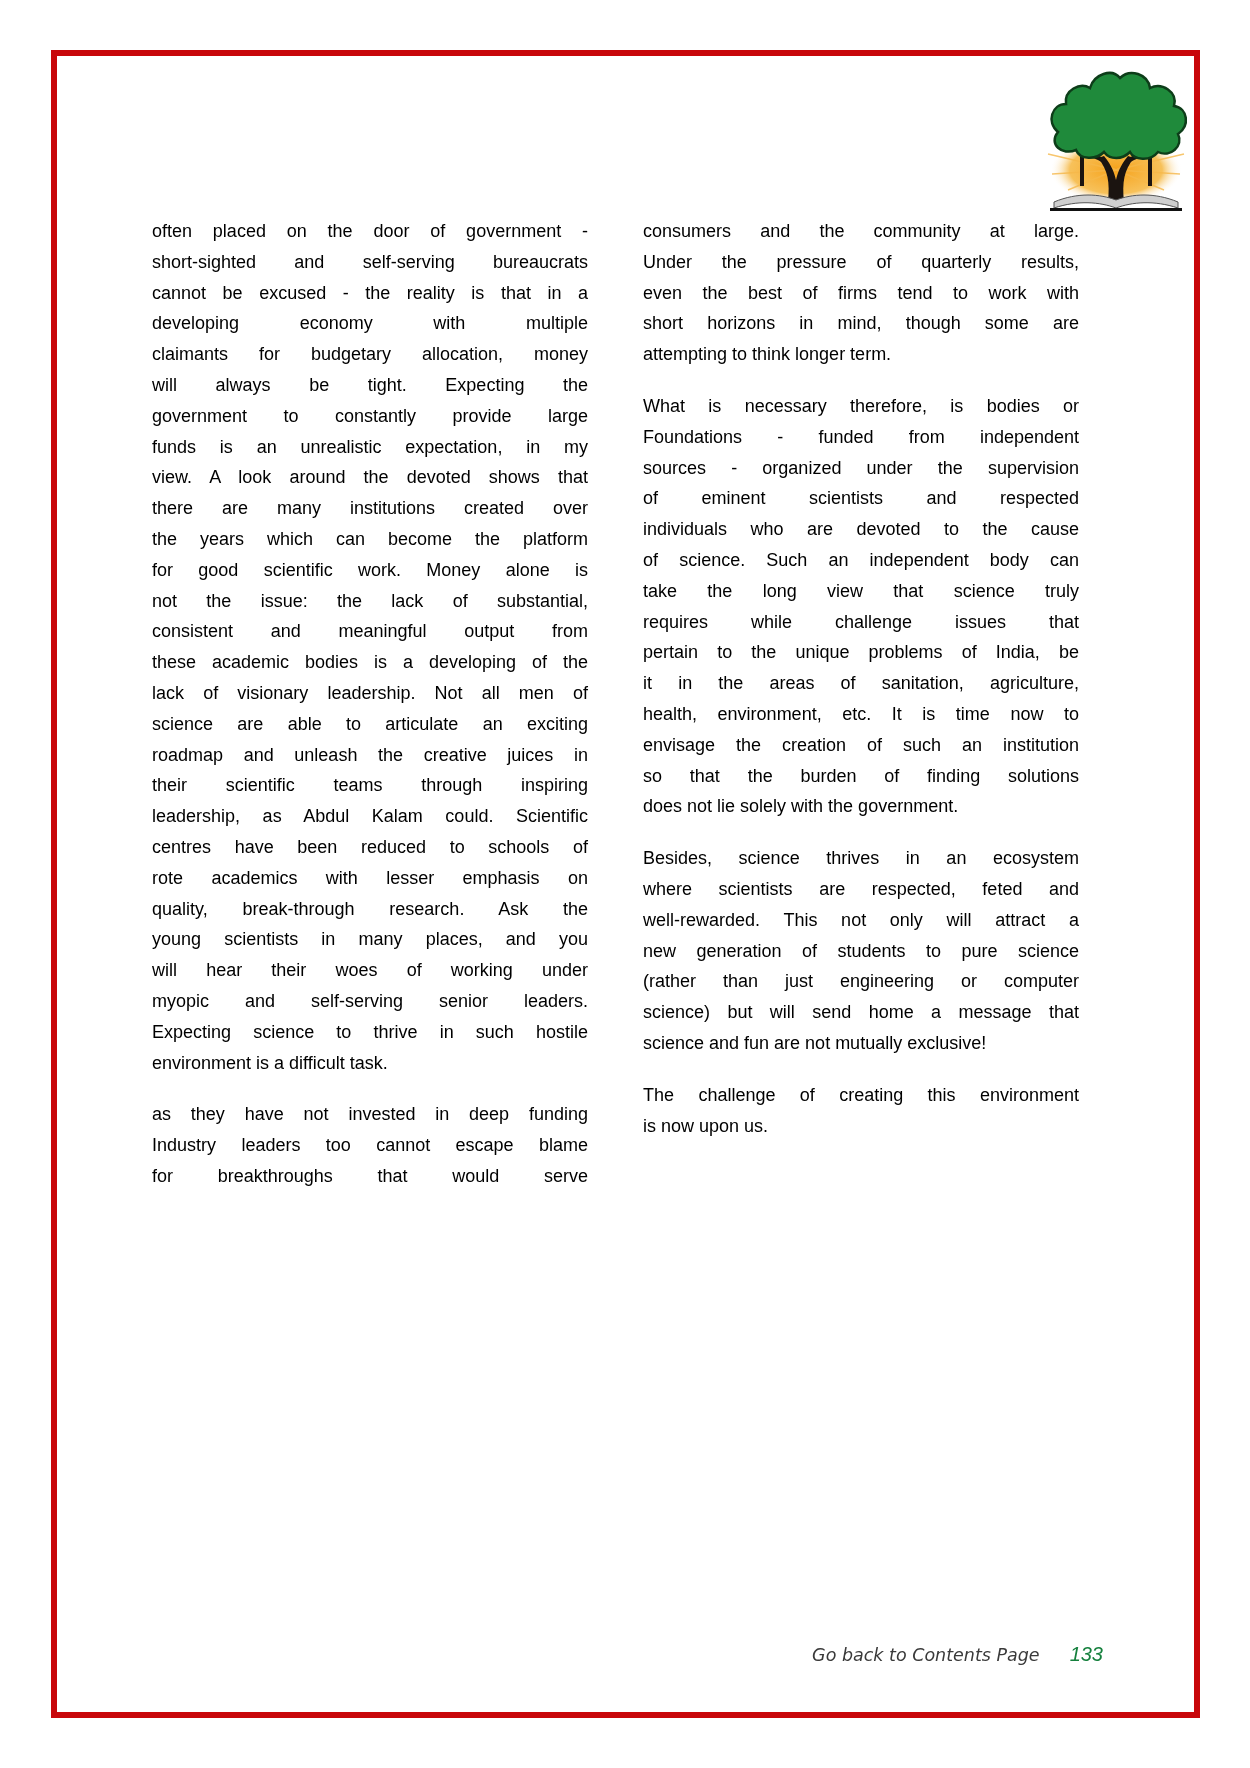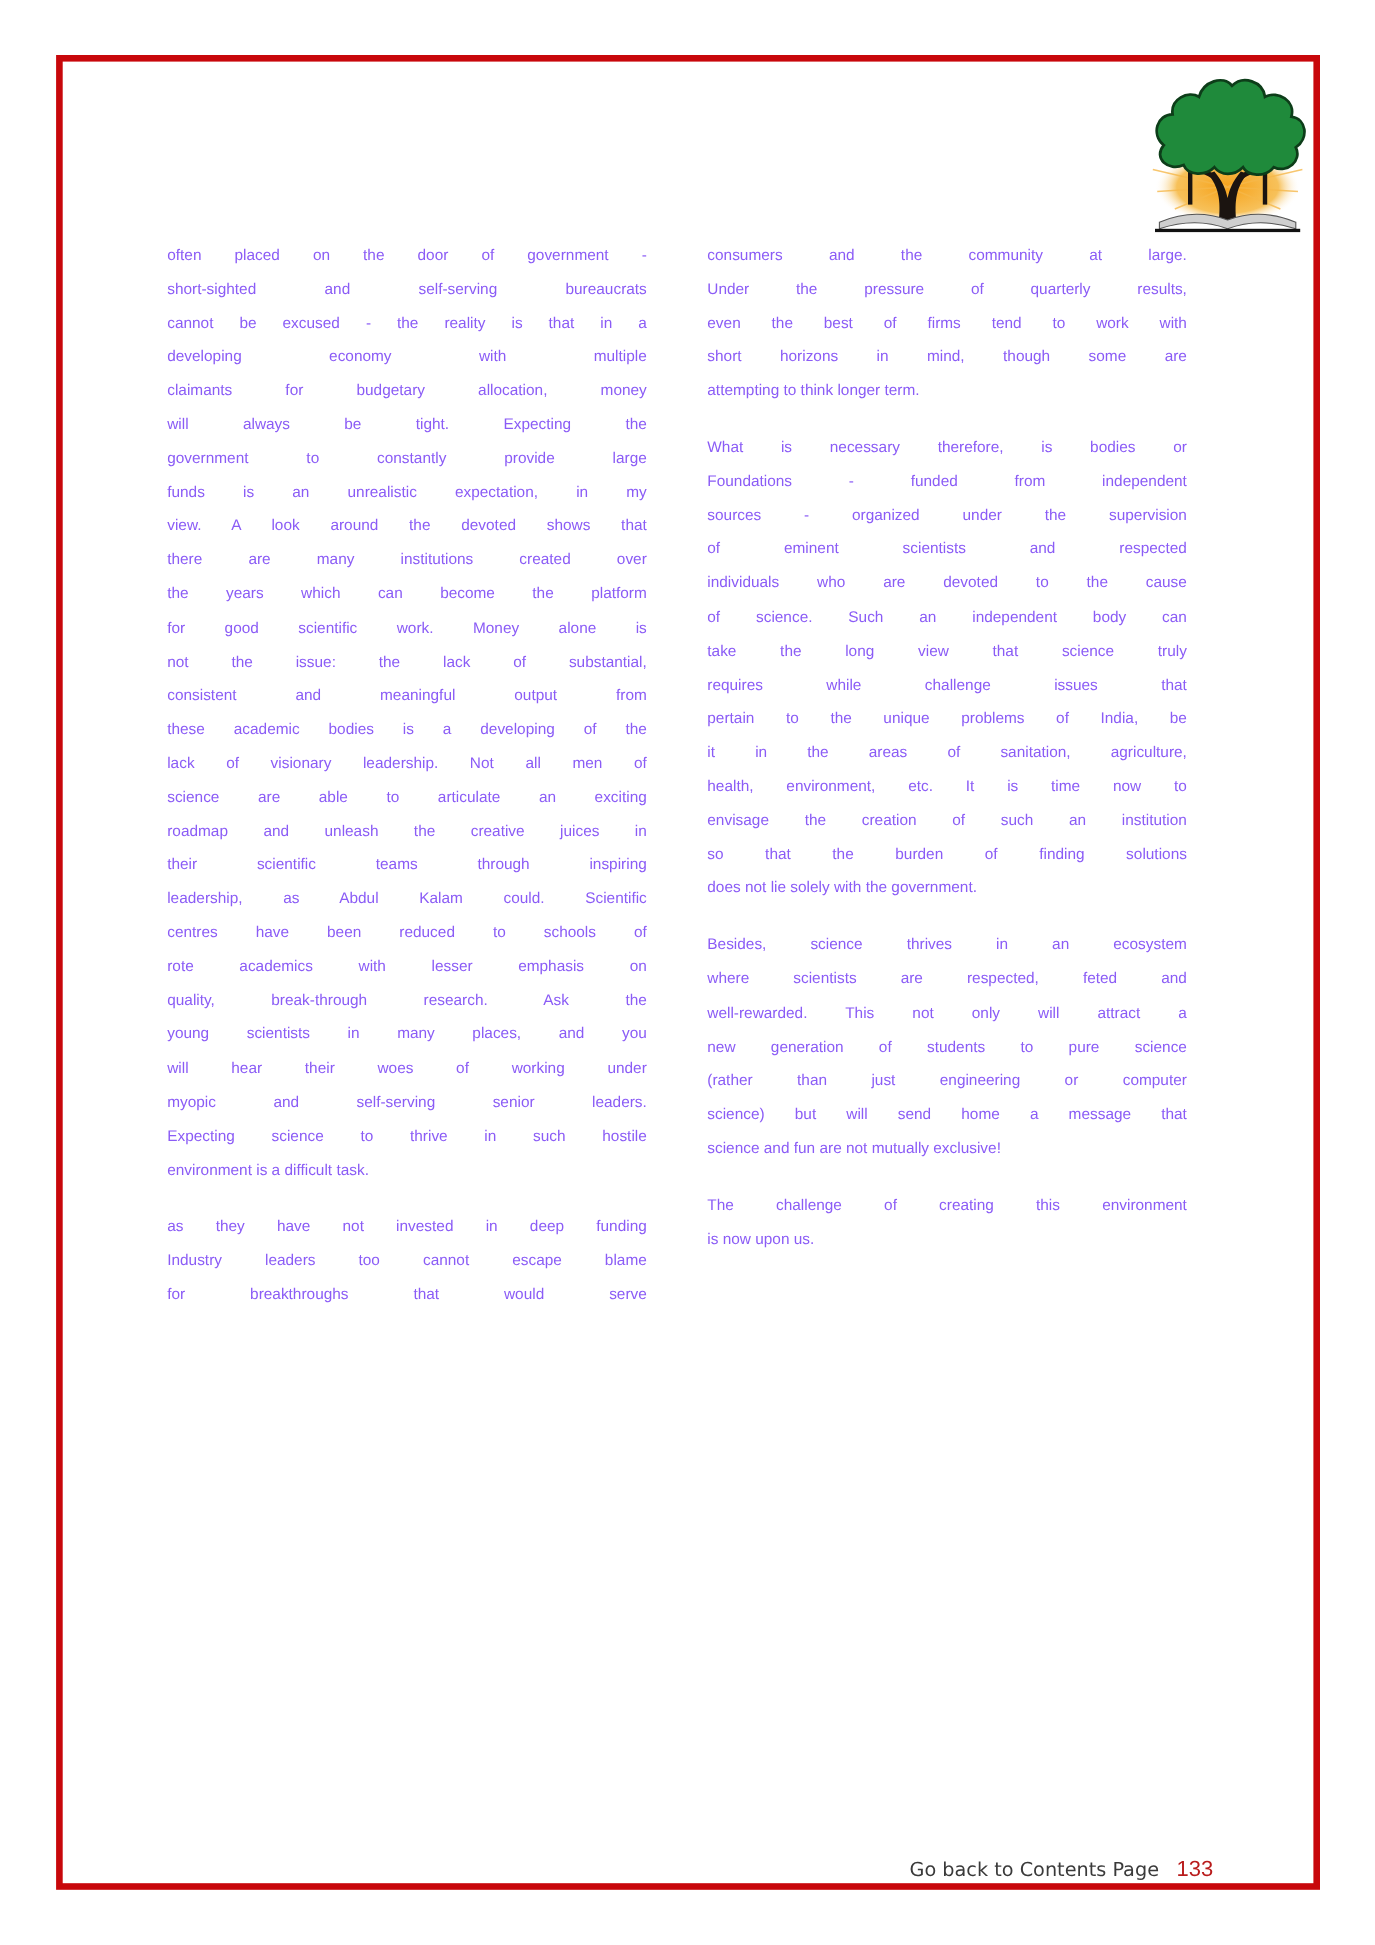--- a/index.html
+++ b/index.html
@@ -7,37 +7,37 @@
   .page-frame {
     position: absolute; left: 51px; top: 50px; width: 1137px; height: 1656px;
     border: 6px solid #c8070b; box-sizing: content-box;
   }
   .logo {
     position: absolute; left: 1038px; top: 62px; width: 156px; height: 152px;
   }
   .column {
     position: absolute; top: 216px; width: 436px;
     font-family: "Liberation Sans", sans-serif;
-    font-size: 14px; color: #8b5cf6;
+    font-size: 18px; color: #000000;
   }
   .col-left { left: 152px; }
   .col-right { left: 643px; }
   .para { margin: 0 0 21px 0; }
   .line {
     display: block; height: 30.8px; line-height: 30.8px;
     text-align: justify; text-align-last: justify; white-space: nowrap;
     overflow: visible;
   }
   .line.last { text-align-last: left; }
   .footer {
-    position: absolute; top: 1688px; right: 147px;
-    font-family: "DejaVu Sans", sans-serif; display: flex; align-items: baseline;
+    position: absolute; top: 1643px; right: 147px;
+    font-family: "DejaVu Sans", sans-serif; display: flex; align-items: baseline; font-style: italic;
   }
   .footer-link { font-size: 17.5px; color: #3a3a3a; text-decoration: none; }
-  .page-num { font-size: 20px; color: #b91c1c; margin-left: 16px; font-family: "Liberation Sans", sans-serif; }
+  .page-num { font-size: 20px; color: #15803d; margin-left: 30px; font-family: "Liberation Sans", sans-serif; }
 </style>
 </head>
 <body>
 
 <div class="page-frame"></div>
 
 <div class="logo">
   <svg width="156" height="152" viewBox="0 0 156 152" xmlns="http://www.w3.org/2000/svg">
     <defs>
       <radialGradient id="sun" cx="50%" cy="50%" r="50%">

